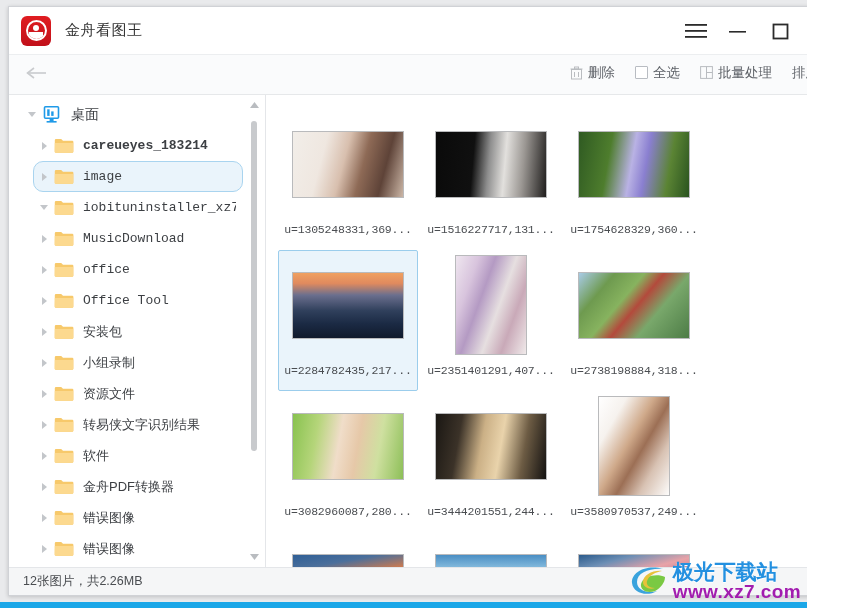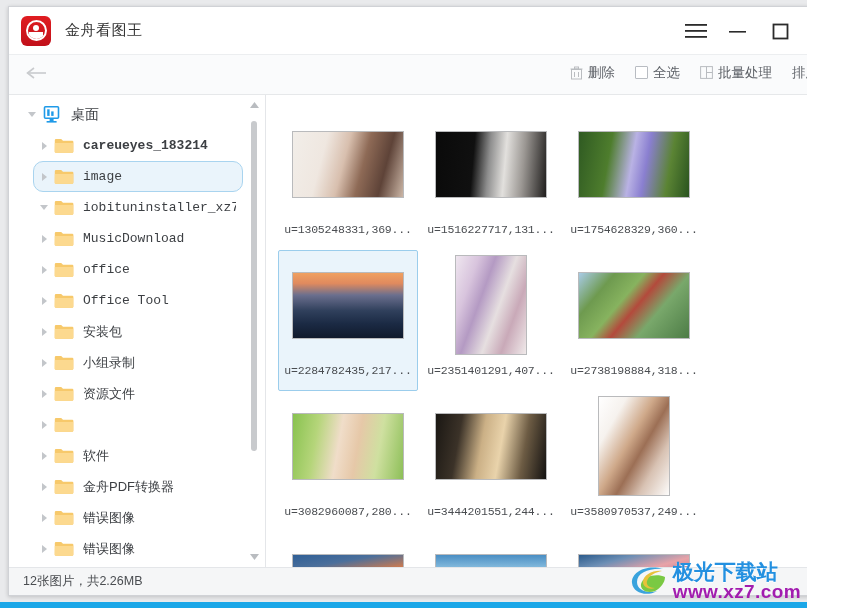--- a/index.html
+++ b/index.html
@@ -508,20 +508,21 @@
             <div class="tree-row" style="margin-left: 24px;">
               <div class="caret">
                 <span class="tri-r"></span>
               </div>
               <div class="folder-ico">
                 <svg width="20" height="16" viewBox="0 0 20 16">
                   <path d="M0.8 2.2 a1.2 1.2 0 0 1 1.2 -1.2 h5.2 l1.8 1.8 h9.2 a1.2 1.2 0 0 1 1.2 1.2 v9.6 a1.2 1.2 0 0 1 -1.2 1.2 h-16.2 a1.2 1.2 0 0 1 -1.2 -1.2 z" fill="#f7c96b"></path>
                   <path d="M0.8 5.0 h18.4 v8.6 a1.2 1.2 0 0 1 -1.2 1.2 h-16.2 a1.2 1.2 0 0 1 -1.2 -1.2 z" fill="#fcd98f"></path>
                 </svg>
               </div>
+              <div class="node-label cjk">转易侠文字识别结果</div>
             </div>
             <div class="tree-row" style="margin-left: 24px;">
               <div class="caret">
                 <span class="tri-r"></span>
               </div>
               <div class="folder-ico">
                 <svg width="20" height="16" viewBox="0 0 20 16">
                   <path d="M0.8 2.2 a1.2 1.2 0 0 1 1.2 -1.2 h5.2 l1.8 1.8 h9.2 a1.2 1.2 0 0 1 1.2 1.2 v9.6 a1.2 1.2 0 0 1 -1.2 1.2 h-16.2 a1.2 1.2 0 0 1 -1.2 -1.2 z" fill="#f7c96b"></path>
                   <path d="M0.8 5.0 h18.4 v8.6 a1.2 1.2 0 0 1 -1.2 1.2 h-16.2 a1.2 1.2 0 0 1 -1.2 -1.2 z" fill="#fcd98f"></path>
                 </svg>

